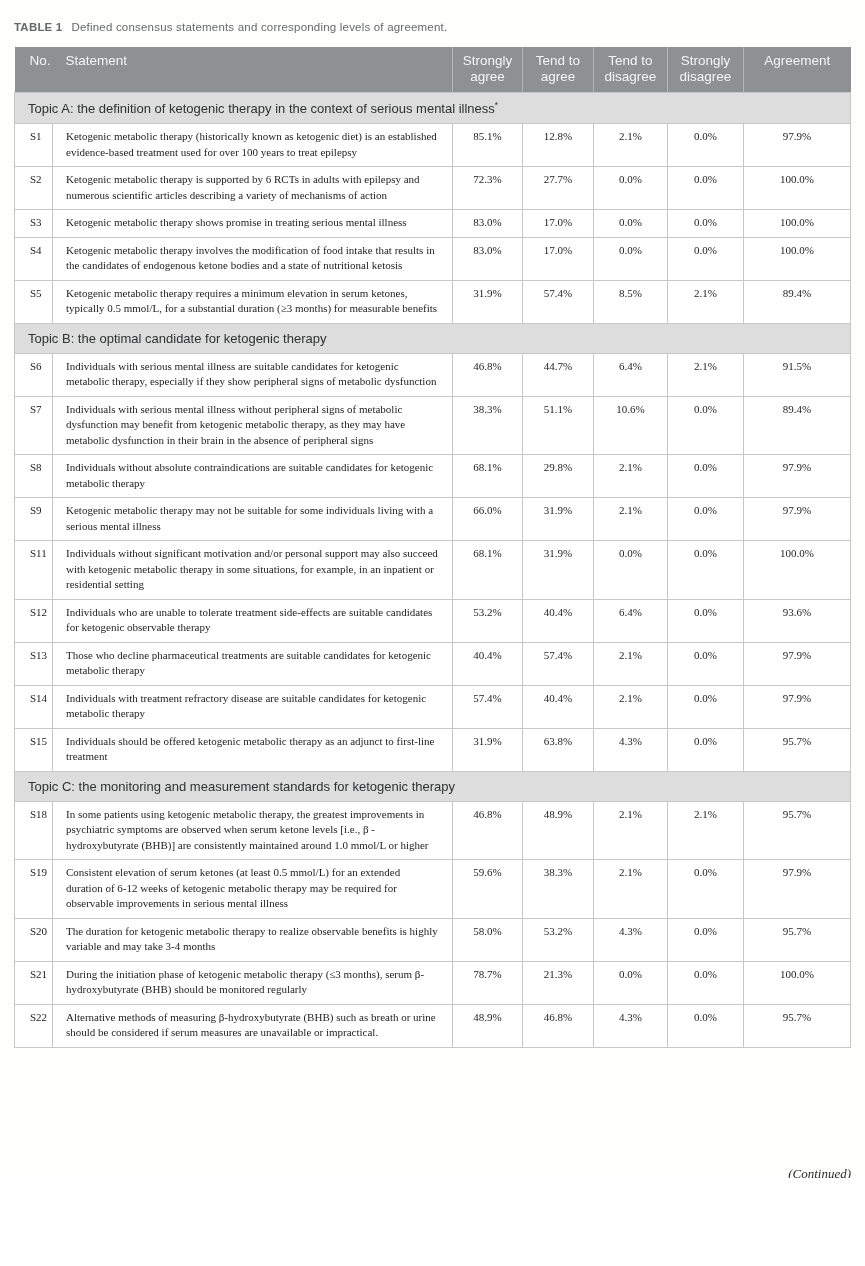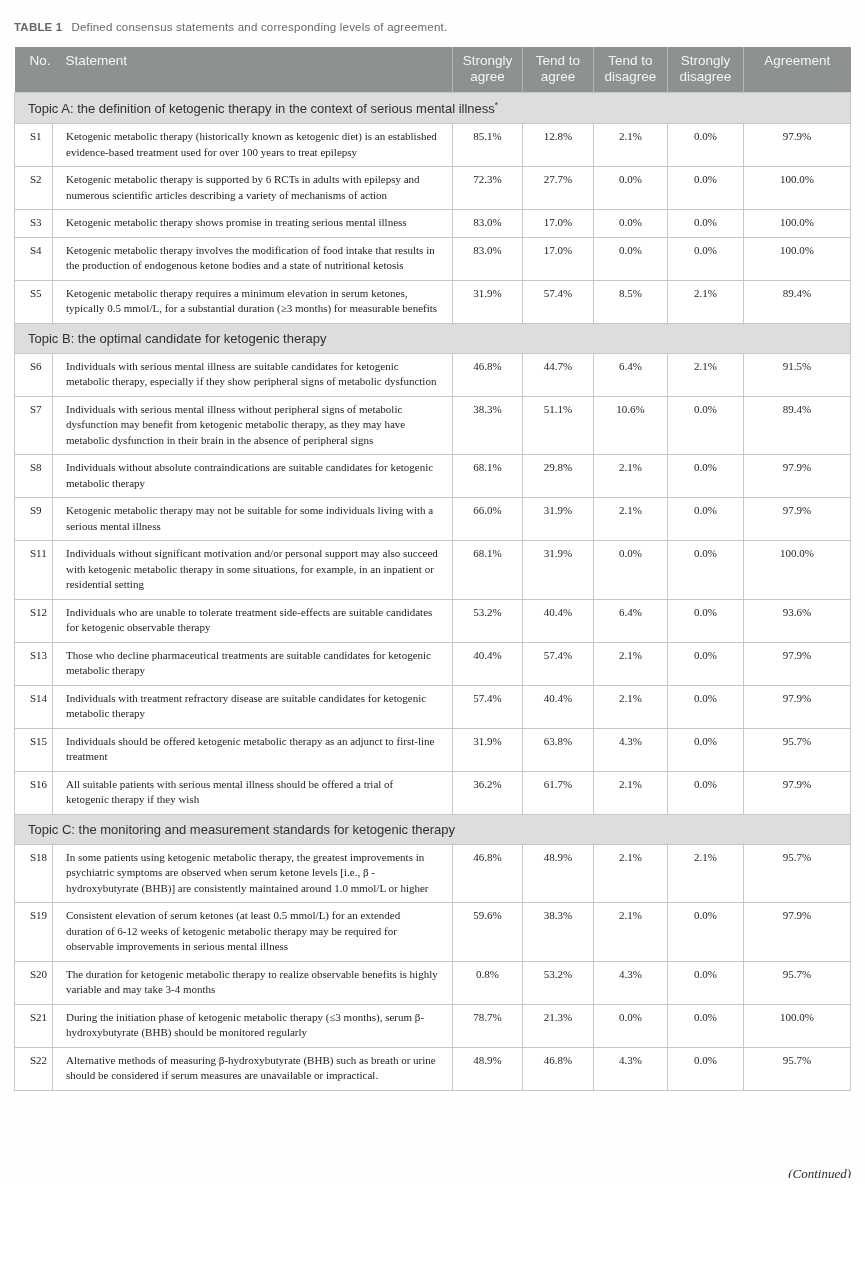--- a/index.html
+++ b/index.html
@@ -152,21 +152,21 @@
           <td class="cell-no">S3</td>
           <td class="cell-statement">Ketogenic metabolic therapy shows promise in treating serious mental illness</td>
           <td class="cell-value">83.0%</td>
           <td class="cell-value">17.0%</td>
           <td class="cell-value">0.0%</td>
           <td class="cell-value">0.0%</td>
           <td class="cell-value">100.0%</td>
         </tr>
         <tr class="data-row">
           <td class="cell-no">S4</td>
-          <td class="cell-statement">Ketogenic metabolic therapy involves the modification of food intake that results in the production of endogenous ketone bodies and a state of nutritional ketosis</td>
+          <td class="cell-statement">Ketogenic metabolic therapy involves the modification of food intake that results in the candidates of endogenous ketone bodies and a state of nutritional ketosis</td>
           <td class="cell-value">83.0%</td>
           <td class="cell-value">17.0%</td>
           <td class="cell-value">0.0%</td>
           <td class="cell-value">0.0%</td>
           <td class="cell-value">100.0%</td>
         </tr>
         <tr class="data-row">
           <td class="cell-no">S5</td>
           <td class="cell-statement">Ketogenic metabolic therapy requires a minimum elevation in serum ketones, typically 0.5 mmol/L, for a substantial duration (≥3 months) for measurable benefits</td>
           <td class="cell-value">31.9%</td>
@@ -252,29 +252,20 @@
         </tr>
         <tr class="data-row">
           <td class="cell-no">S15</td>
           <td class="cell-statement">Individuals should be offered ketogenic metabolic therapy as an adjunct to first-line treatment</td>
           <td class="cell-value">31.9%</td>
           <td class="cell-value">63.8%</td>
           <td class="cell-value">4.3%</td>
           <td class="cell-value">0.0%</td>
           <td class="cell-value">95.7%</td>
         </tr>
-        <tr class="data-row">
-          <td class="cell-no">S16</td>
-          <td class="cell-statement">All suitable patients with serious mental illness should be offered a trial of ketogenic therapy if they wish</td>
-          <td class="cell-value">36.2%</td>
-          <td class="cell-value">61.7%</td>
-          <td class="cell-value">2.1%</td>
-          <td class="cell-value">0.0%</td>
-          <td class="cell-value">97.9%</td>
-        </tr>
         <tr class="topic-row">
           <td colspan="7">Topic C: the monitoring and measurement standards for ketogenic therapy</td>
         </tr>
         <tr class="data-row">
           <td class="cell-no">S18</td>
           <td class="cell-statement">In some patients using ketogenic metabolic therapy, the greatest improvements in psychiatric symptoms are observed when serum ketone levels [i.e., β -hydroxybutyrate (BHB)] are consistently maintained around 1.0 mmol/L or higher</td>
           <td class="cell-value">46.8%</td>
           <td class="cell-value">48.9%</td>
           <td class="cell-value">2.1%</td>
           <td class="cell-value">2.1%</td>
@@ -285,21 +276,21 @@
           <td class="cell-statement">Consistent elevation of serum ketones (at least 0.5 mmol/L) for an extended duration of 6-12 weeks of ketogenic metabolic therapy may be required for observable improvements in serious mental illness</td>
           <td class="cell-value">59.6%</td>
           <td class="cell-value">38.3%</td>
           <td class="cell-value">2.1%</td>
           <td class="cell-value">0.0%</td>
           <td class="cell-value">97.9%</td>
         </tr>
         <tr class="data-row">
           <td class="cell-no">S20</td>
           <td class="cell-statement">The duration for ketogenic metabolic therapy to realize observable benefits is highly variable and may take 3-4 months</td>
-          <td class="cell-value">0.8%</td>
+          <td class="cell-value">58.0%</td>
           <td class="cell-value">53.2%</td>
           <td class="cell-value">4.3%</td>
           <td class="cell-value">0.0%</td>
           <td class="cell-value">95.7%</td>
         </tr>
         <tr class="data-row">
           <td class="cell-no">S21</td>
           <td class="cell-statement">During the initiation phase of ketogenic metabolic therapy (≤3 months), serum β-hydroxybutyrate (BHB) should be monitored regularly</td>
           <td class="cell-value">78.7%</td>
           <td class="cell-value">21.3%</td>

